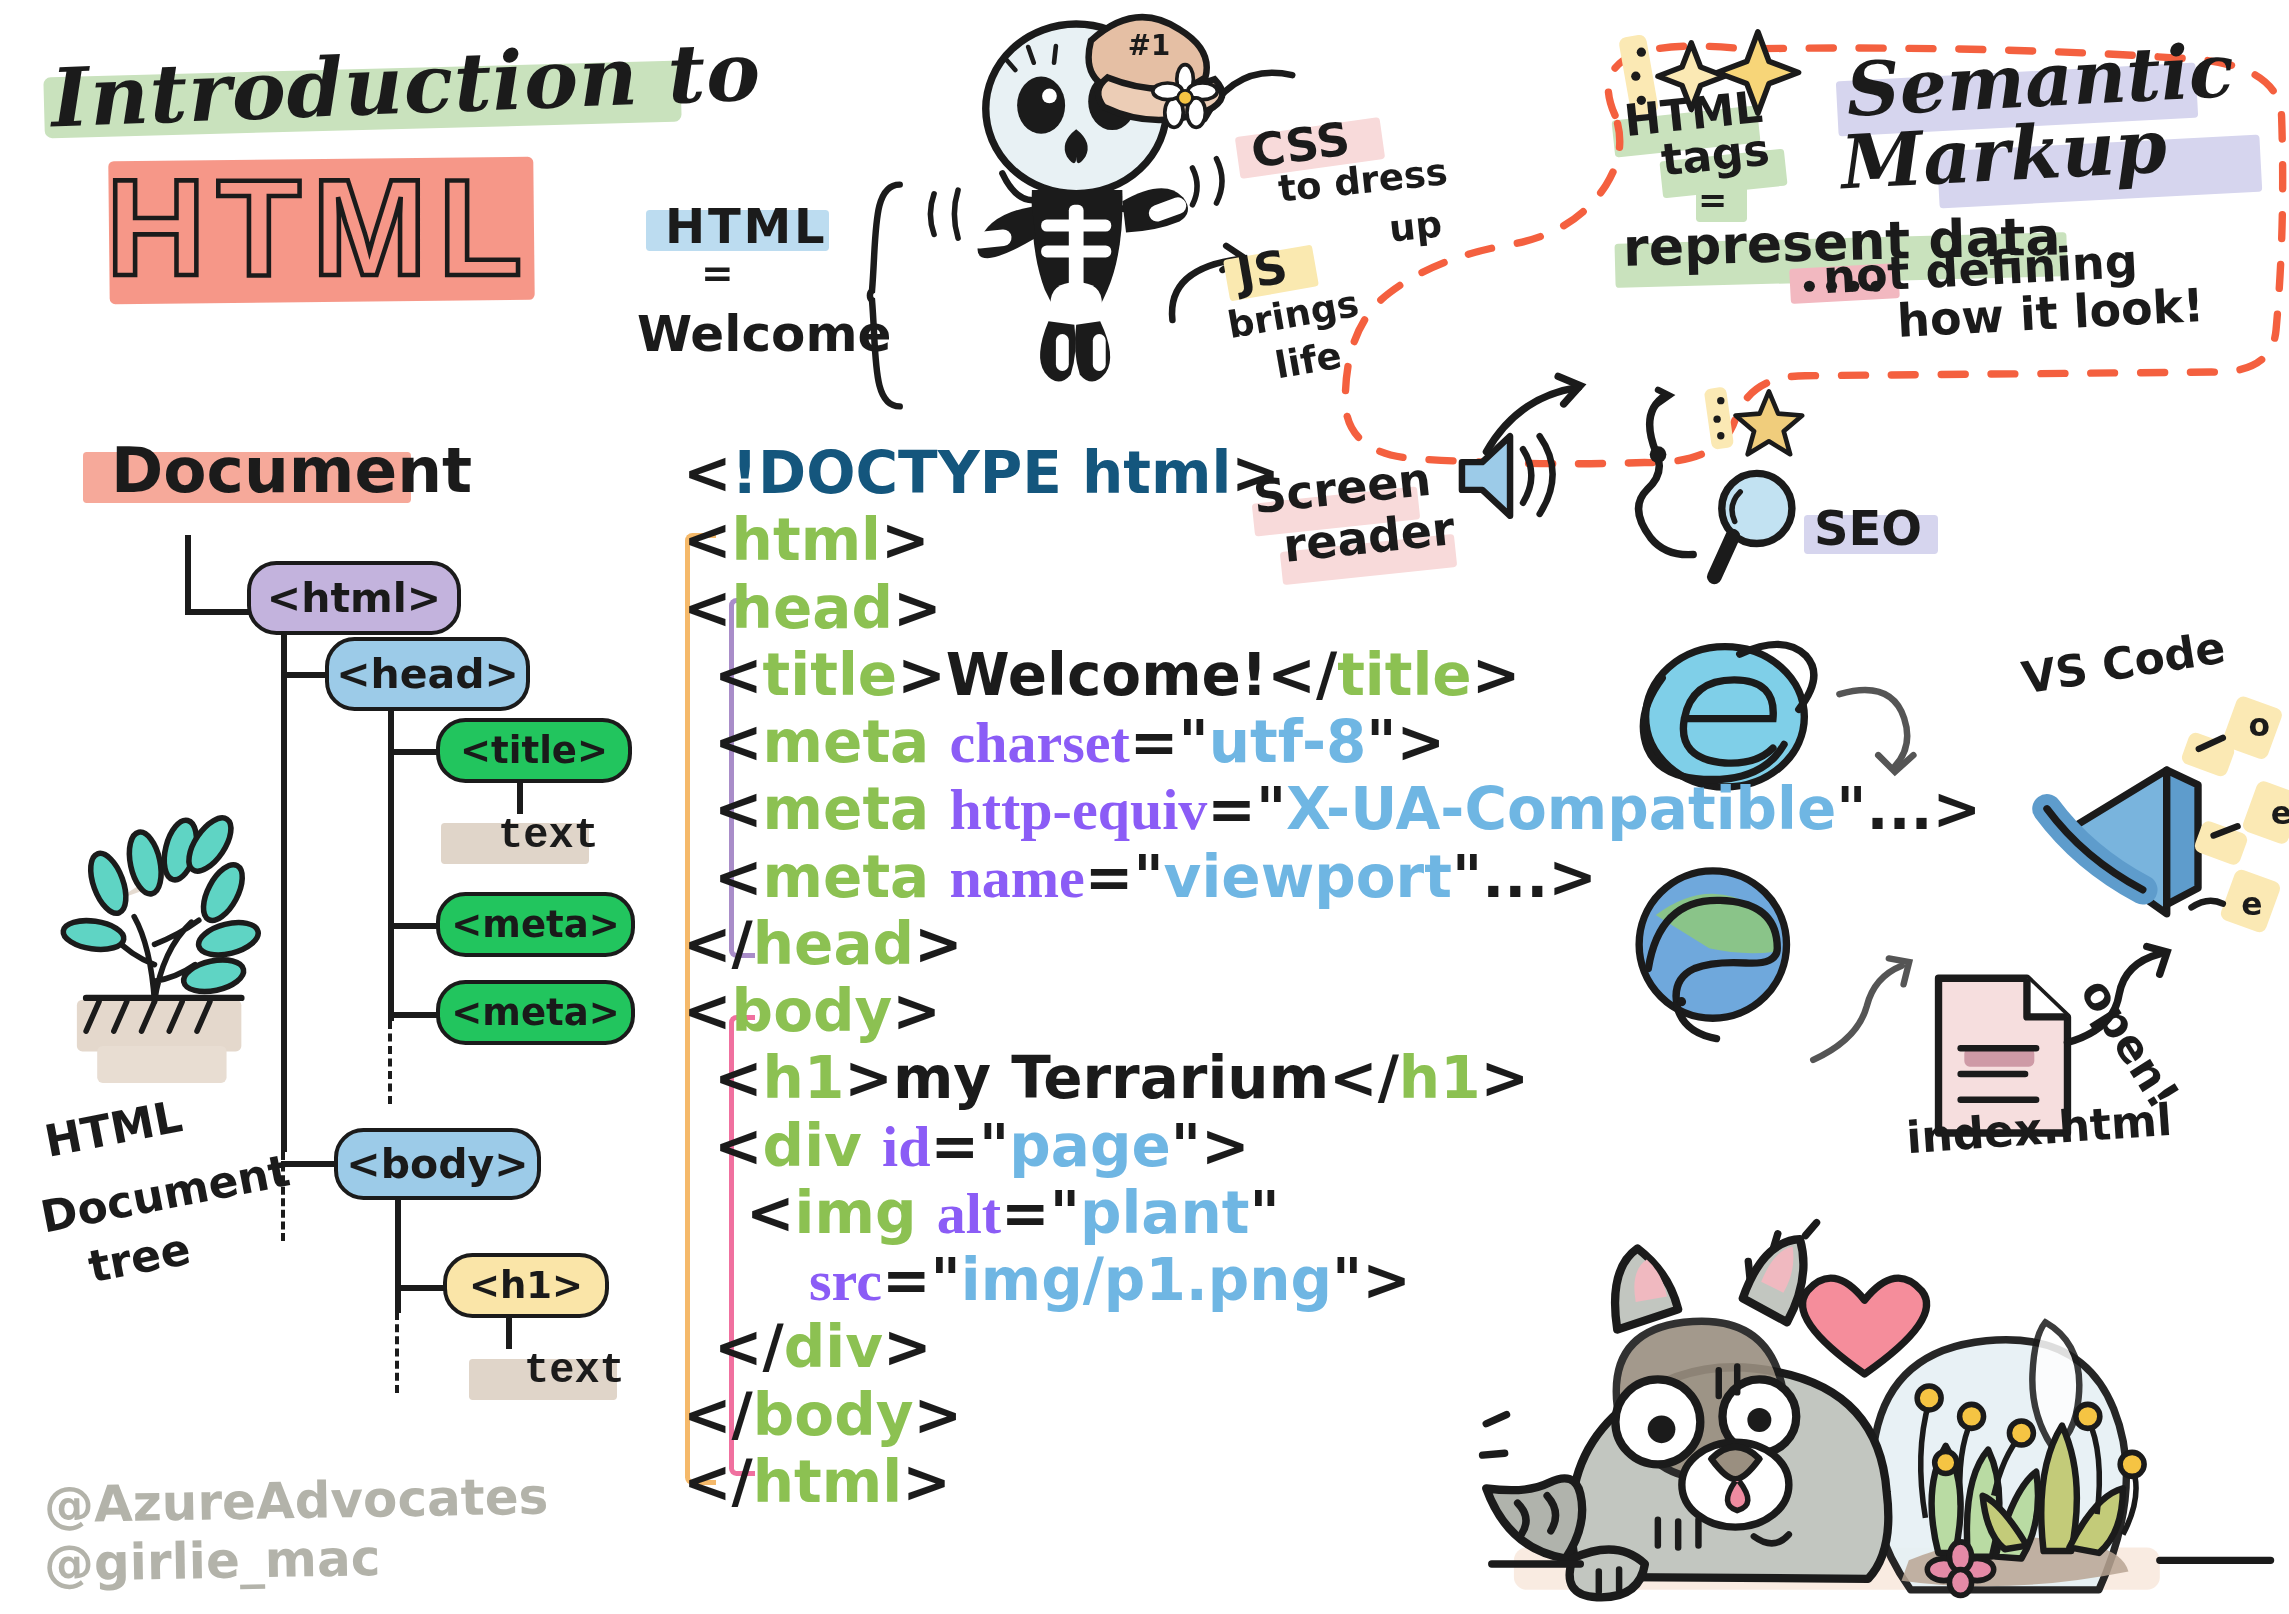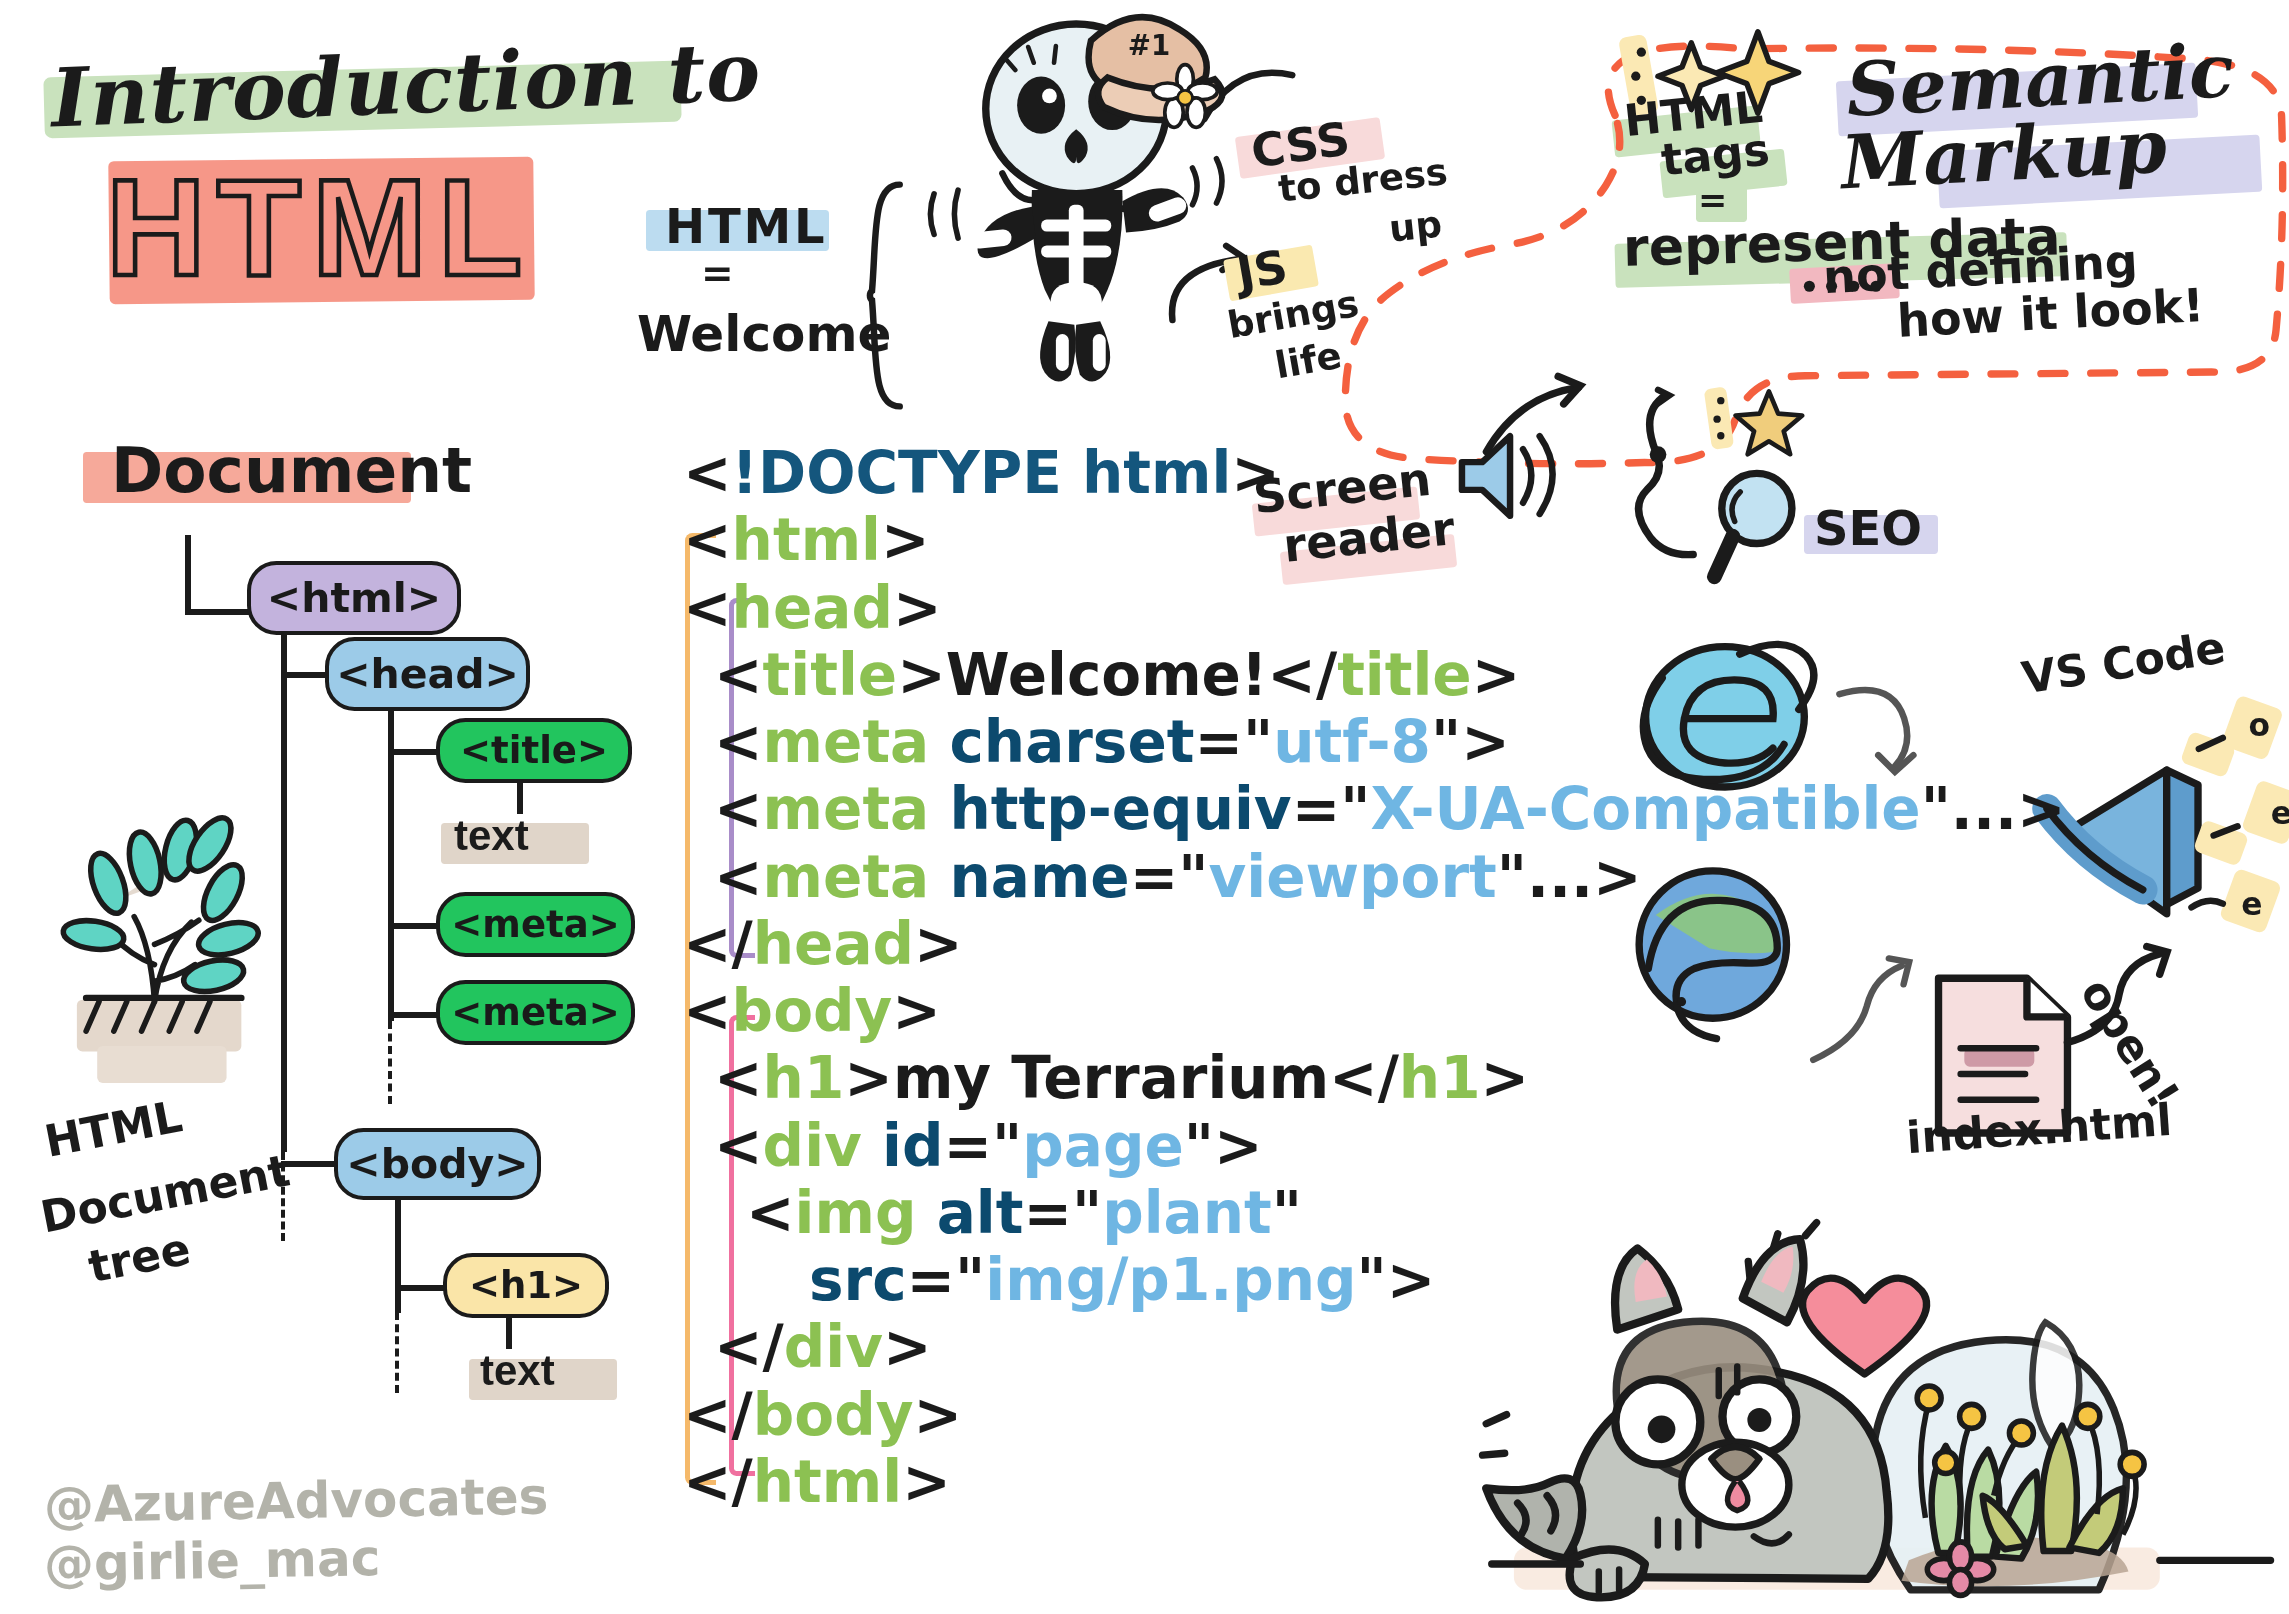--- a/index.html
+++ b/index.html
@@ -92,37 +92,37 @@
     border: 4.6px solid #1b1b1b; border-radius: 29.5px;
     font-family: "DejaVu Sans", sans-serif; font-weight: 600;
     display: flex; align-items: center; justify-content: center;
     white-space: nowrap;
   }
   .n-purple { background: #c3b3dd; }
   .n-blue   { background: #9ccbe8; }
   .n-yellow { background: #22c55e; }
   .n-yellow-l { background: #fae5a8; }
   .n-textnode { position:absolute; z-index:3; white-space:nowrap;
-                font-family:Liberation Sans, sans-serif; font-weight:600; }
+                font-family:Liberation Mono, monospace; font-weight:600;margin-left:44px; }
   .treeline { position: absolute; background: #1b1b1b; z-index: 2; }
   .treeline.dash {
     background: none;
     border-left: 4.6px dashed #1b1b1b;
   }
 
   
   #code {
     position: absolute; left: 683px; top: 440px; z-index: 4;
     font-family: "DejaVu Sans", sans-serif;
     font-size: 58px; line-height: 1.16; font-weight: 600;
     color: #1b1b1b; white-space: pre;
   }
   #code .ln { display: block; }
   .t-tag  { color: #8cc152; }
-  .t-attr { color: #0c4a6e; }
+  .t-attr { color: #8b5cf6; font-family: Liberation Serif, serif; }
   .t-val  { color: #6fb6e3; }
   .t-doc  { color: #14567d; }
   .t-pun  { color: #1b1b1b; }
 
   .bracket { position: absolute; z-index: 3; border-style: solid;
              border-right: none; border-radius: 7.4px 0 0 7.4px; }
   #br-html { left: 685px; top: 533px; width: 31px; height: 952px;
              border-color: #f5b96a; border-width: 5.5px; }
   #br-head { left: 729px; top: 598px; width: 26px; height: 360px;
              border-color: #a98dc9; border-width: 5.5px; }

